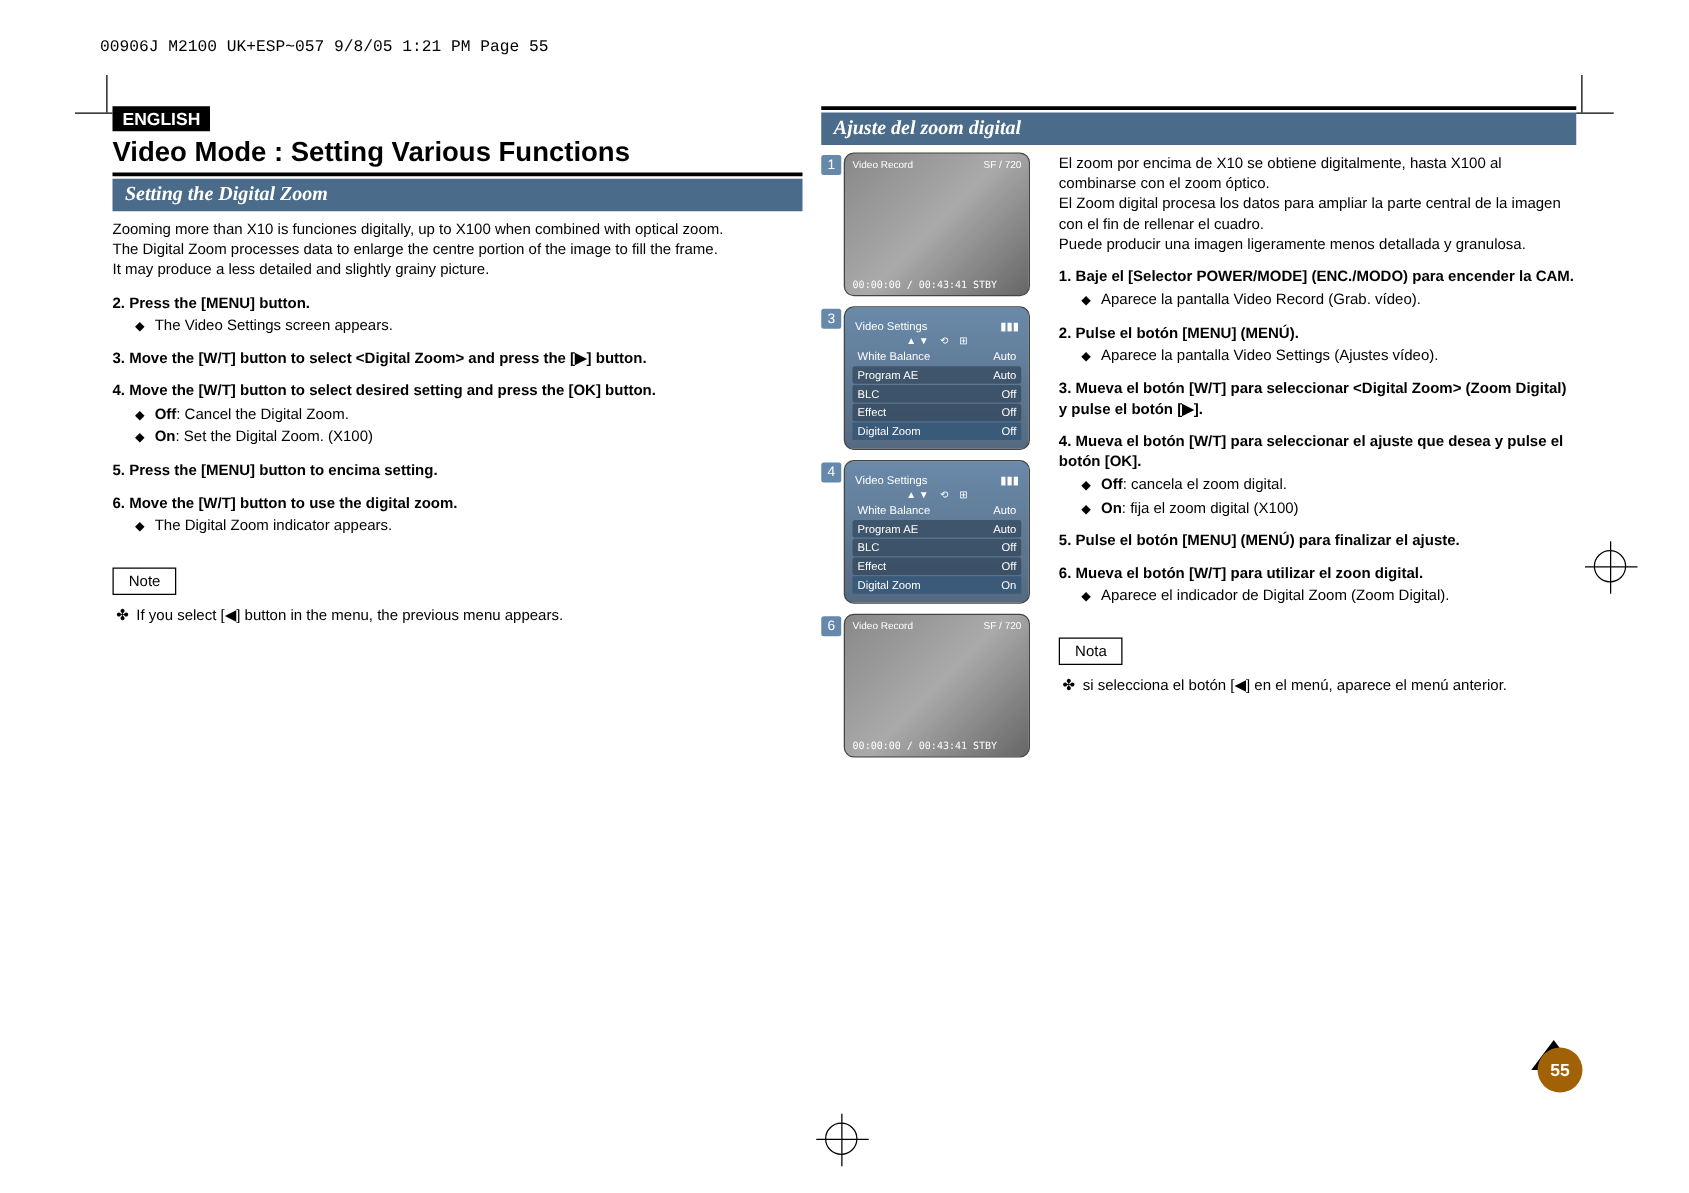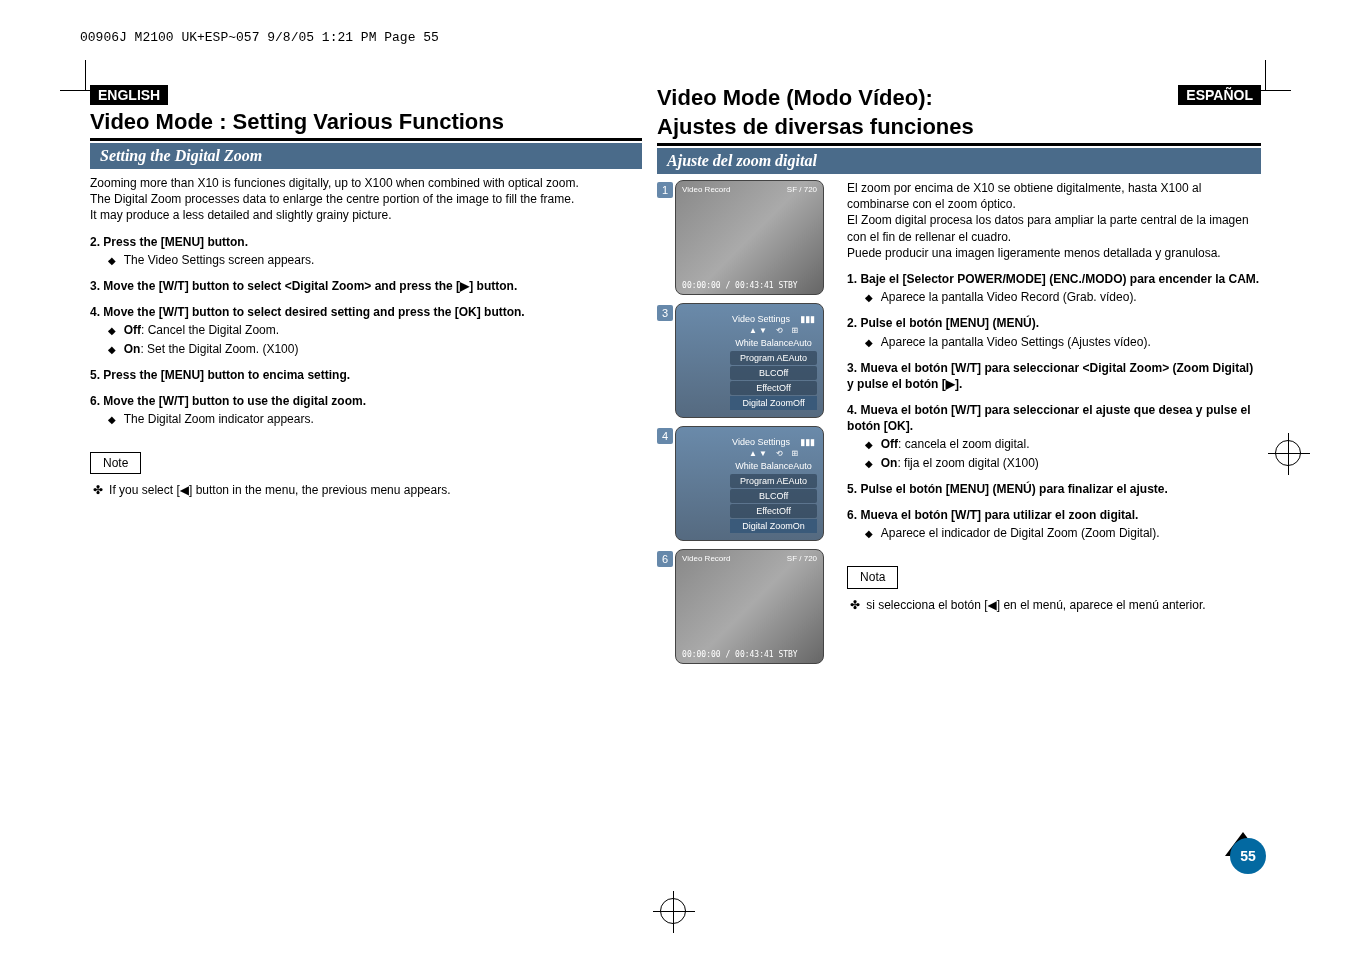--- a/index.html
+++ b/index.html
@@ -37,36 +37,36 @@
     .sub-bullet { list-style: none; padding-left: 18px; }
     .sub-bullet li { margin-bottom: 2px; margin-top: 2px; }
     .sub-bullet li::before { content: "◆"; margin-right: 8px; font-size: 10px; }
     
     .note-box { display: inline-block; border: 1px solid #000; padding: 2px 12px; font-size: 12px; margin-top: 15px; margin-bottom: 8px; }
     
     .footnote { font-size: 12px; padding-left: 18px; }
     .footnote::before { content: "✤"; margin-left: -15px; margin-right: 6px; }
     
     .screenshot-box { width: 149px; height: 115px; background: linear-gradient(135deg, #888 0%, #aaa 50%, #666 100%); border-radius: 8px; margin-bottom: 8px; position: relative; overflow: hidden; border: 1px solid #444; }
-    .screenshot-box.menu { background: linear-gradient(180deg, #6a8aaa 0%, #556a80 100%); padding-left: 48px; }
+    .screenshot-box.menu { background: linear-gradient(180deg, #6a8aaa 0%, #556a80 100%); }
     
     .screen-num { position: absolute; left: -18px; top: 2px; width: 16px; height: 16px; background: #6688aa; color: #fff; font-size: 11px; text-align: center; line-height: 16px; border-radius: 2px; }
     .screenshot-wrap { position: relative; margin-left: 18px; }
     
     .menu-content { padding: 8px 6px; font-size: 9px; color: #fff; }
     .menu-header { font-size: 9px; padding: 2px; display: flex; justify-content: space-between; }
-    .menu-row { display: flex; justify-content: center; padding: 2px 4px; margin: 1px 0; font-size: 9px; }
+    .menu-row { display: flex; justify-content: space-between; padding: 2px 4px; margin: 1px 0; font-size: 9px; }
     .menu-row.highlight { background: #3a5a7a; }
     .menu-row.dark { background: rgba(40,60,80,0.6); border-radius: 2px; }
     
     .video-overlay { position: absolute; bottom: 4px; left: 6px; font-size: 8px; color: #fff; font-family: monospace; }
     .video-top { position: absolute; top: 4px; left: 6px; font-size: 8px; color: #fff; }
     .video-top-right { position: absolute; top: 4px; right: 6px; font-size: 8px; color: #fff; }
     
-    .page-badge-55 { position: absolute; right: 85px; bottom: 80px; width: 36px; height: 36px; background: #0369a1; border-radius: 50%; color: #fff; text-align: center; line-height: 36px; font-size: 14px; font-weight: bold; }
+    .page-badge-55 { position: absolute; right: 85px; bottom: 80px; width: 36px; height: 36px; background: #a16207; border-radius: 50%; color: #fff; text-align: center; line-height: 36px; font-size: 14px; font-weight: bold; }
     
     .reg-mark-right { position: absolute; right: 50px; top: 440px; }
     .reg-mark-bottom { position: absolute; left: 660px; bottom: 30px; }
     .reg-circle { width: 26px; height: 26px; border: 1px solid #000; border-radius: 50%; position: relative; }
     .reg-circle::before { content: ""; position: absolute; left: -8px; top: 12px; width: 42px; height: 1px; background: #000; }
     .reg-circle::after { content: ""; position: absolute; top: -8px; left: 12px; height: 42px; width: 1px; background: #000; }
     
     .right-title-block { display: flex; justify-content: space-between; align-items: flex-start; }
     .right-title-text { flex: 1; }
     
@@ -141,27 +141,20 @@
             </ul>
           </li>
         </ol>
         
         <div class="note-box">Note</div>
         <div class="footnote">If you select [◀] button in the menu, the previous menu appears.</div>
       </div>
     </div>
 
     <div class="right-col">
-      <div class="right-title-block">
-        <div class="right-title-text">
-          <div class="main-title">Video Mode (Modo Vídeo):</div>
-          <div class="main-title">Ajustes de diversas funciones</div>
-        </div>
-        <div class="lang-badge">ESPAÑOL</div>
-      </div>
       <div class="title-underline"></div>
       <div class="section-bar">Ajuste del zoom digital</div>
 
       <div class="main-row">
 
         <div class="images-column">
           <div class="screenshot-wrap">
             <div class="screen-num">1</div>
             <div class="screenshot-box">
               <div class="video-top">Video Record</div>

